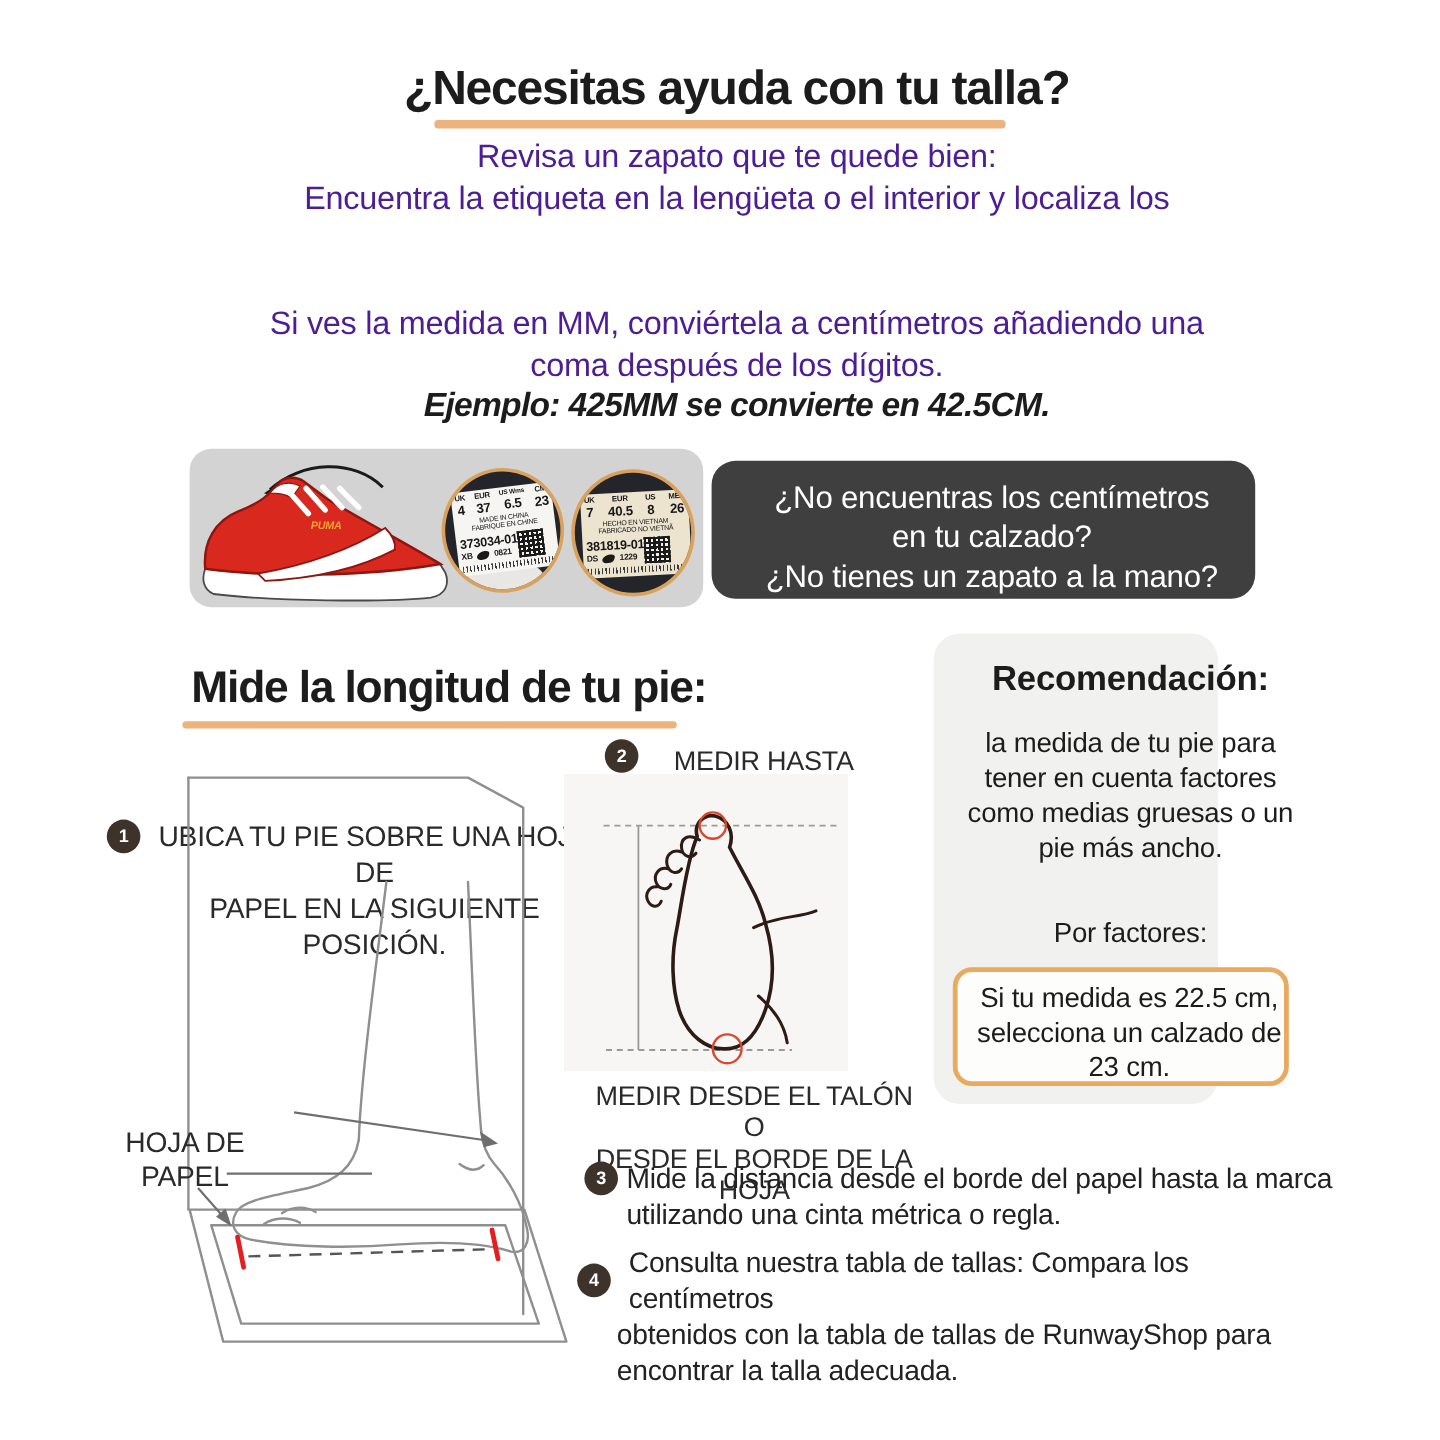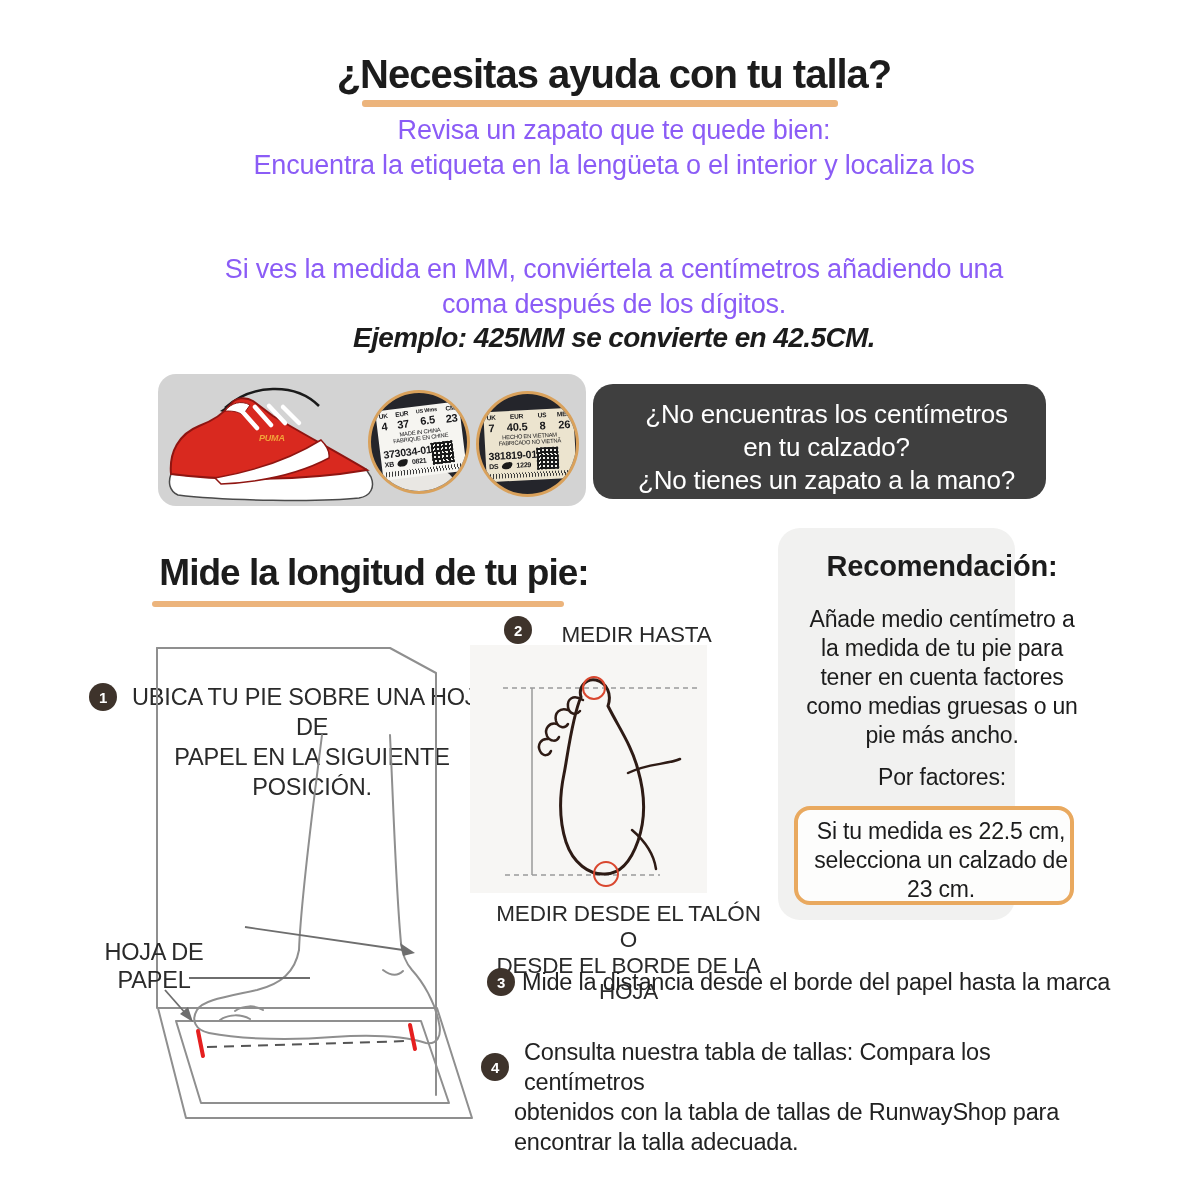--- a/index.html
+++ b/index.html
@@ -3,21 +3,21 @@
 <meta charset="utf-8">
 <style>
   html,body{margin:0;padding:0;background:#fff;}
   .canvas{position:relative;width:1200px;height:1200px;background:#ffffff;overflow:hidden;
           font-family:"Liberation Sans","DejaVu Sans",sans-serif;color:#1c1c1c;letter-spacing:-0.2px;}
   .abs{position:absolute;}
   .ctr{text-align:center;padding-left:14px;}
   .h1{font-size:40px;font-weight:700;letter-spacing:-1px;}
   .h2{font-size:37px;font-weight:700;letter-spacing:-1px;}
   .rule{background:#ECB47C;height:7px;border-radius:3px;}
-  .para{font-size:27px;line-height:35px;color:#8b5cf6;}
+  .para{font-size:27px;line-height:35px;color:#4c1d95;}
   .example{font-size:28px;font-weight:700;font-style:italic;letter-spacing:-0.6px;}
   .band{background:#D3D3D3;border-radius:18px;}
   .callout{background:#3F3F3F;border-radius:20px;color:#fff;font-size:26px;line-height:33px;}
   .badge{width:28px;height:28px;border-radius:50%;background:#3E332B;color:#fff;
          display:flex;align-items:center;justify-content:center;font-size:15px;font-weight:700;}
   .cap{font-size:22.5px;line-height:26px;color:#2a2a2a;}
   .capbig{font-size:23.5px;line-height:30px;color:#2a2a2a;}
   .steptxt{font-size:23.5px;line-height:30px;color:#222;}
   .panel{background:#F1F1F0;border-radius:22px;}
   .panel-title{font-size:29px;font-weight:700;}
@@ -242,35 +242,35 @@
   <div class="abs ctr cap" style="left:472px;top:901px;width:285px;">
     <div>MEDIR DESDE EL TALÓN O</div>
     <div>DESDE EL BORDE DE LA HOJA</div>
   </div>
 
   <div class="abs badge" style="left:487px;top:968px;">
       <span>3</span>
     </div>
   <div class="abs steptxt" style="left:522px;top:967px;width:590px;">
     <div>Mide la distancia desde el borde del papel hasta la marca</div>
+    <div>utilizando una cinta métrica o regla.</div>
   </div>
 
   <div class="abs badge" style="left:481px;top:1053px;">
       <span>4</span>
     </div>
   <div class="abs steptxt" style="left:514px;top:1037px;width:590px;">
     <div style="padding-left:10px;">Consulta nuestra tabla de tallas: Compara los centímetros</div>
     <div>obtenidos con la tabla de tallas de RunwayShop para</div>
     <div>encontrar la talla adecuada.</div>
   </div>
 
   <div class="abs panel" style="left:778px;top:528px;width:237px;height:392px;">
     <div class="abs ctr panel-title" style="left:0;top:22px;width:300px;">Recomendación:</div>
     <div class="abs ctr panel-body" style="left:10px;top:77px;width:280px;">
-      <div>Añade medio centímetro a</div>
       <div>la medida de tu pie para</div>
       <div>tener en cuenta factores</div>
       <div>como medias gruesas o un</div>
       <div>pie más ancho.</div>
     </div>
     <div class="abs ctr panel-body" style="left:0;top:235px;width:300px;">Por factores:</div>
     <div class="abs ctr ex-box" style="left:16px;top:278px;width:258px;height:84px;padding-top:7px;">
       <div>Si tu medida es 22.5 cm,</div>
       <div>selecciona un calzado de</div>
       <div>23 cm.</div>

